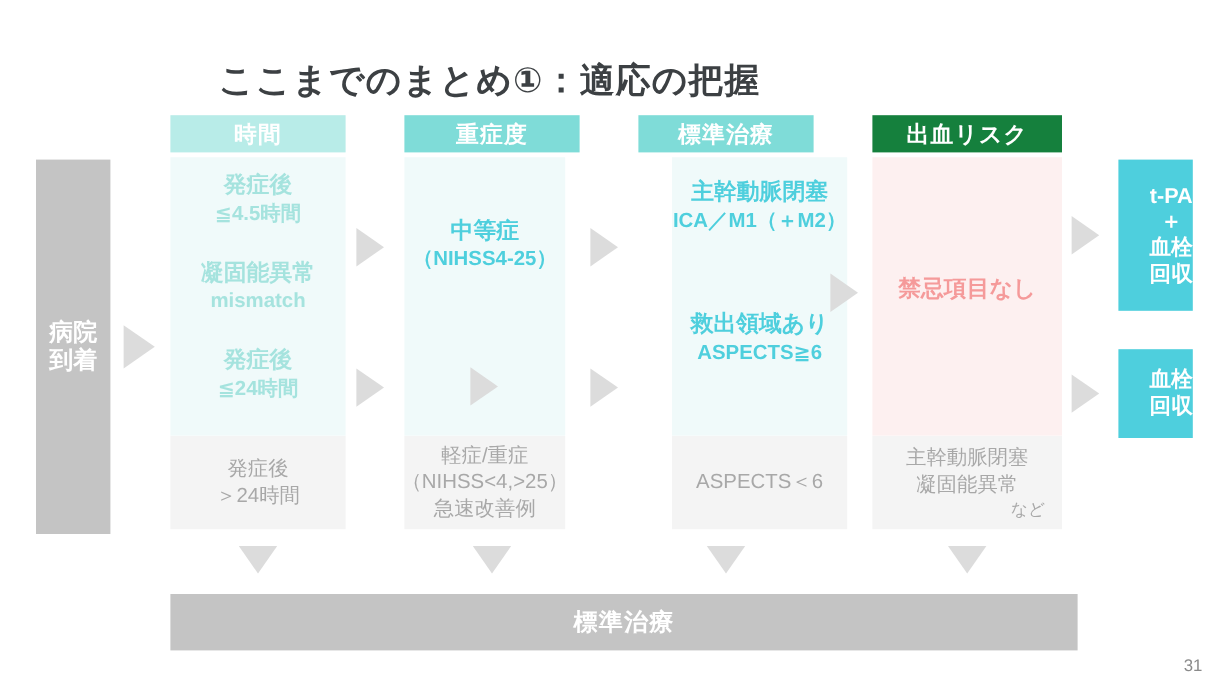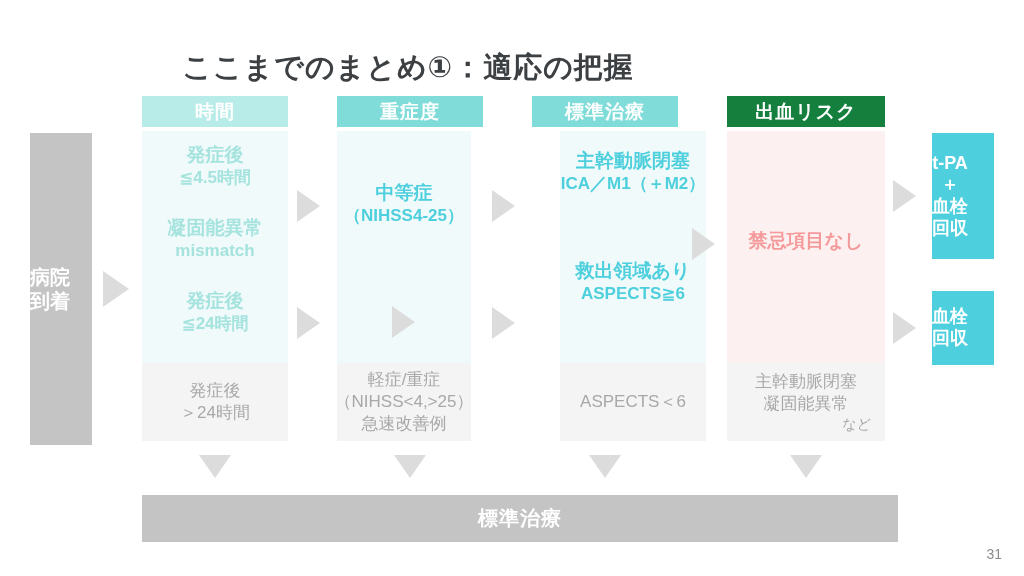--- a/index.html
+++ b/index.html
@@ -42,20 +42,21 @@
     top: 133px;
     width: 62px;
     height: 312px;
     background: #c4c4c4;
     color: #ffffff;
     font-size: 20px;
     font-weight: bold;
     line-height: 1.22;
     display: flex;
     align-items: center;
+    justify-content: center;
     text-align: center;
   }
 
   
   .col-header {
     position: absolute;
     top: 96px;
     height: 31px;
     display: flex;
     align-items: center;
@@ -147,21 +148,21 @@
   
   .outcome {
     position: absolute;
     left: 932px;
     width: 62px;
     background: #4ecfdd;
     color: #ffffff;
     font-weight: bold;
     display: flex;
     align-items: center;
-    justify-content: flex-start;
+    justify-content: flex-end;
     text-align: center;
     font-size: 18px;
     line-height: 1.2;
   }
   #outcome-tpa { top: 133px; height: 126px; }
   #outcome-thrombectomy { top: 291px; height: 74px; }
 
   
   .bottom-bar {
     position: absolute;

